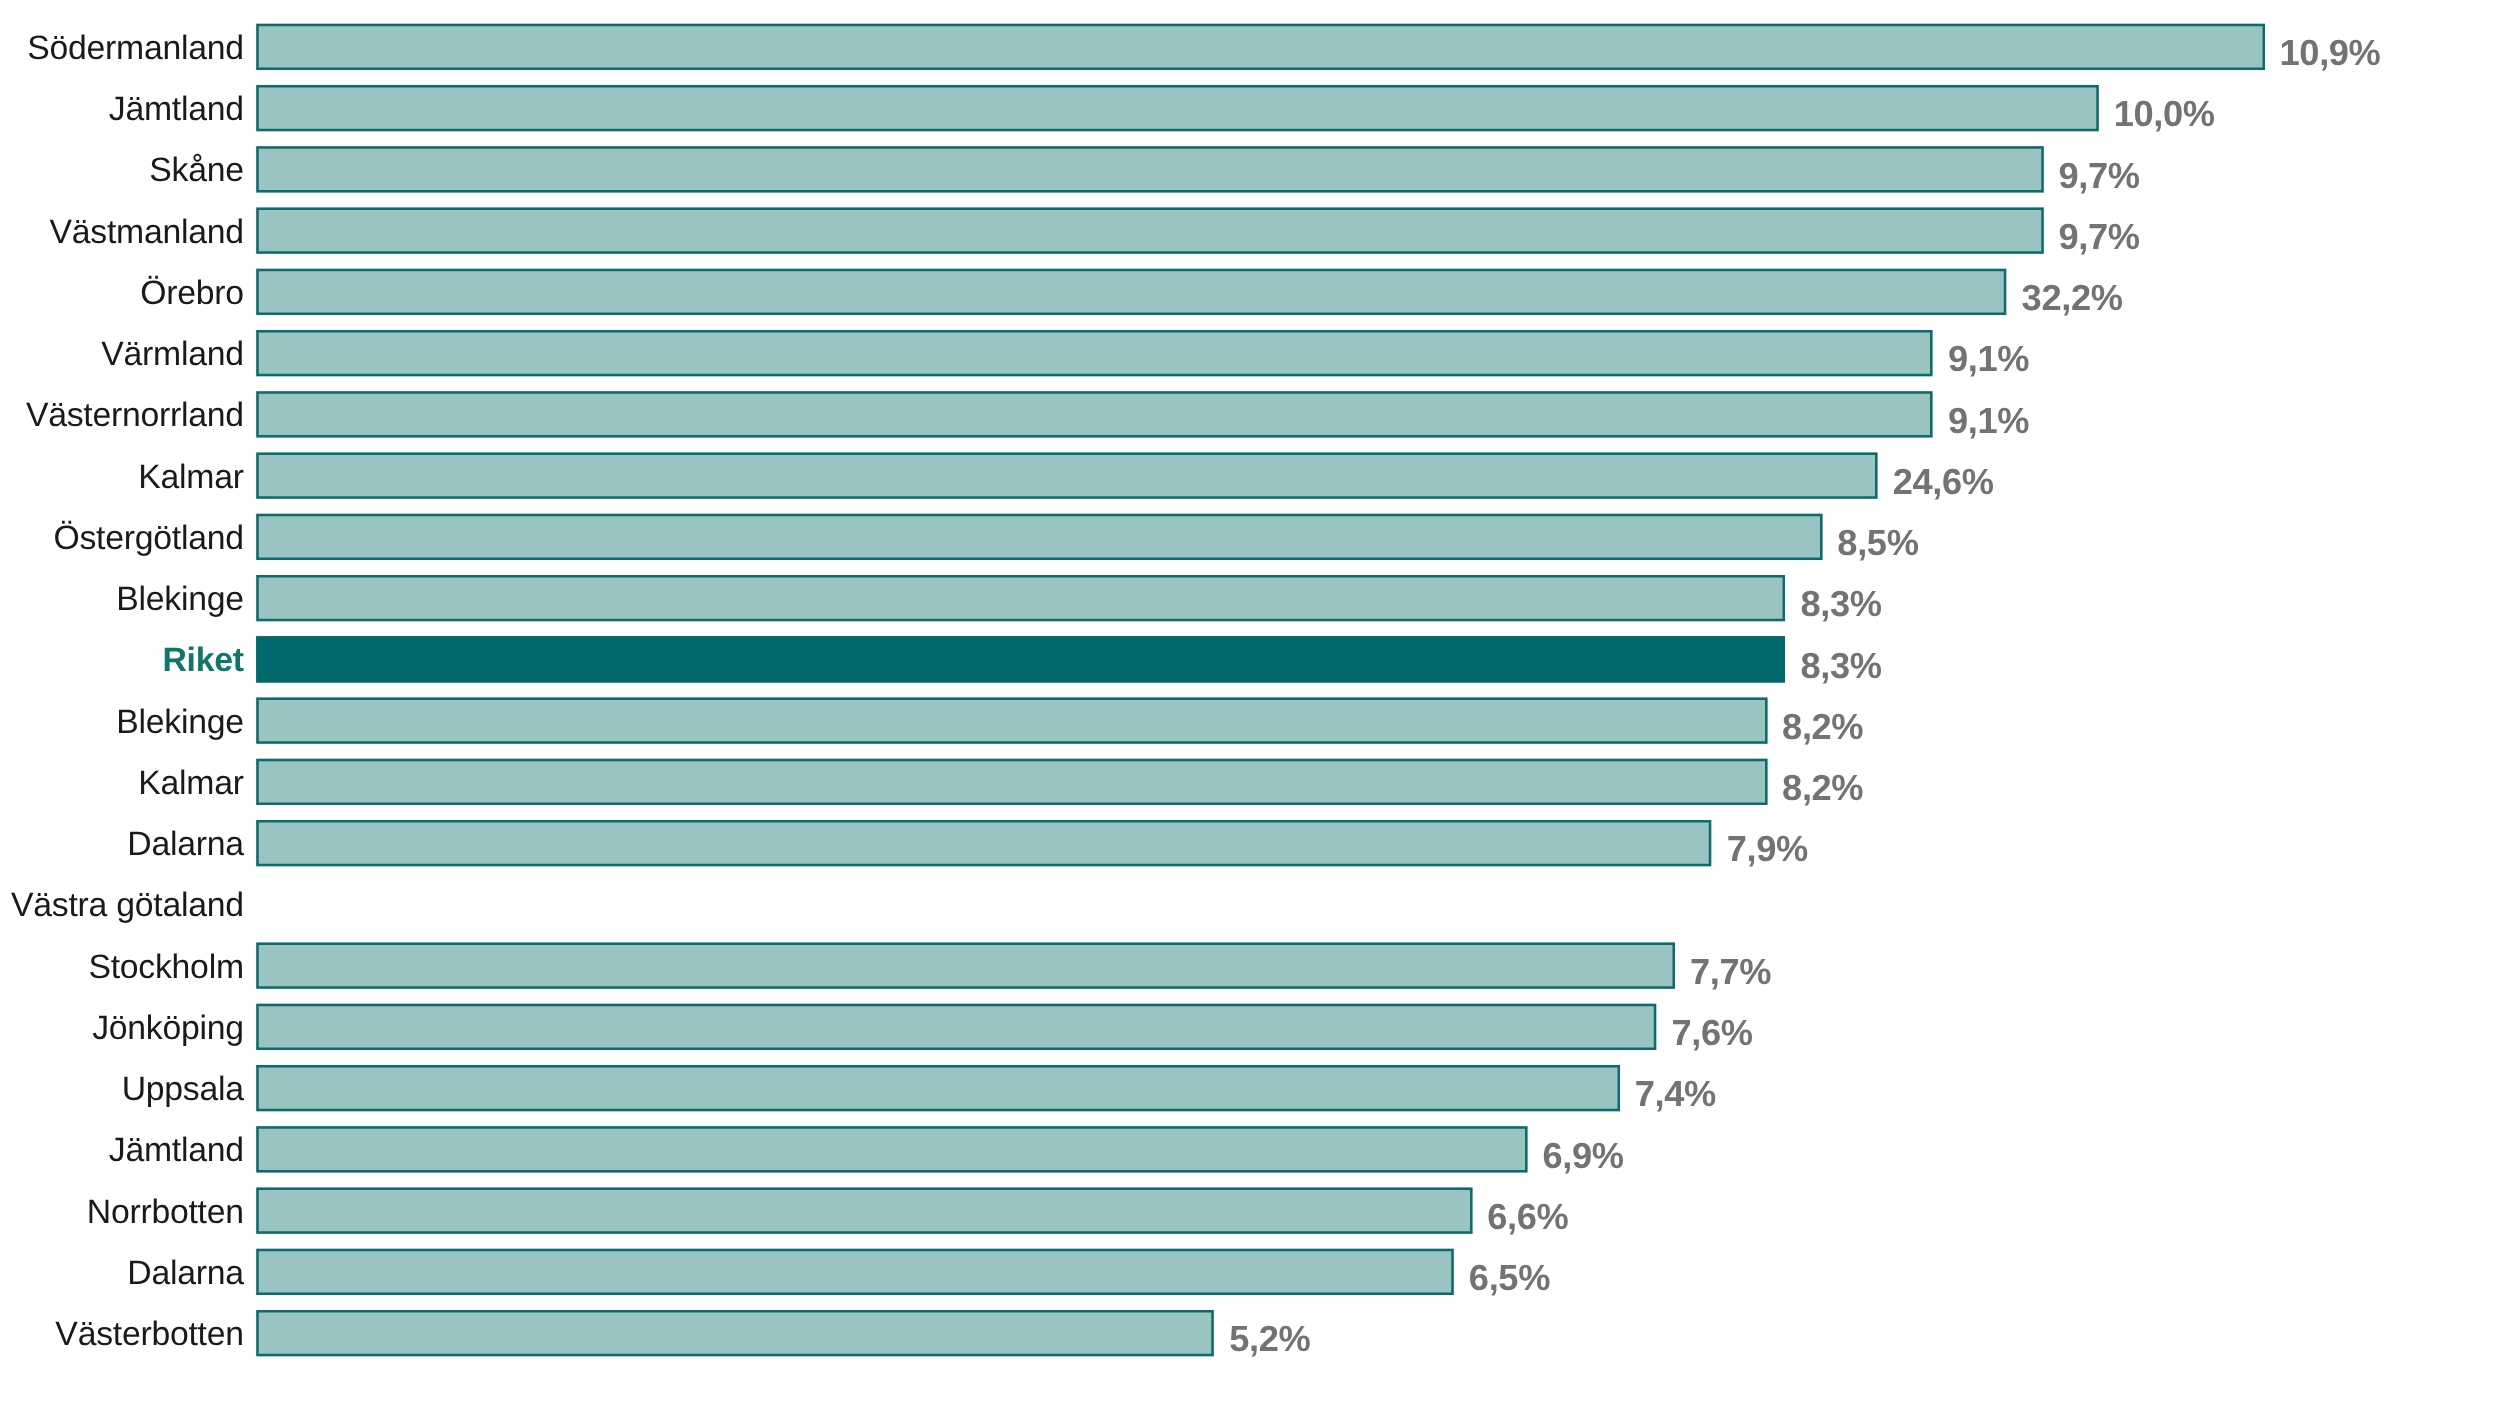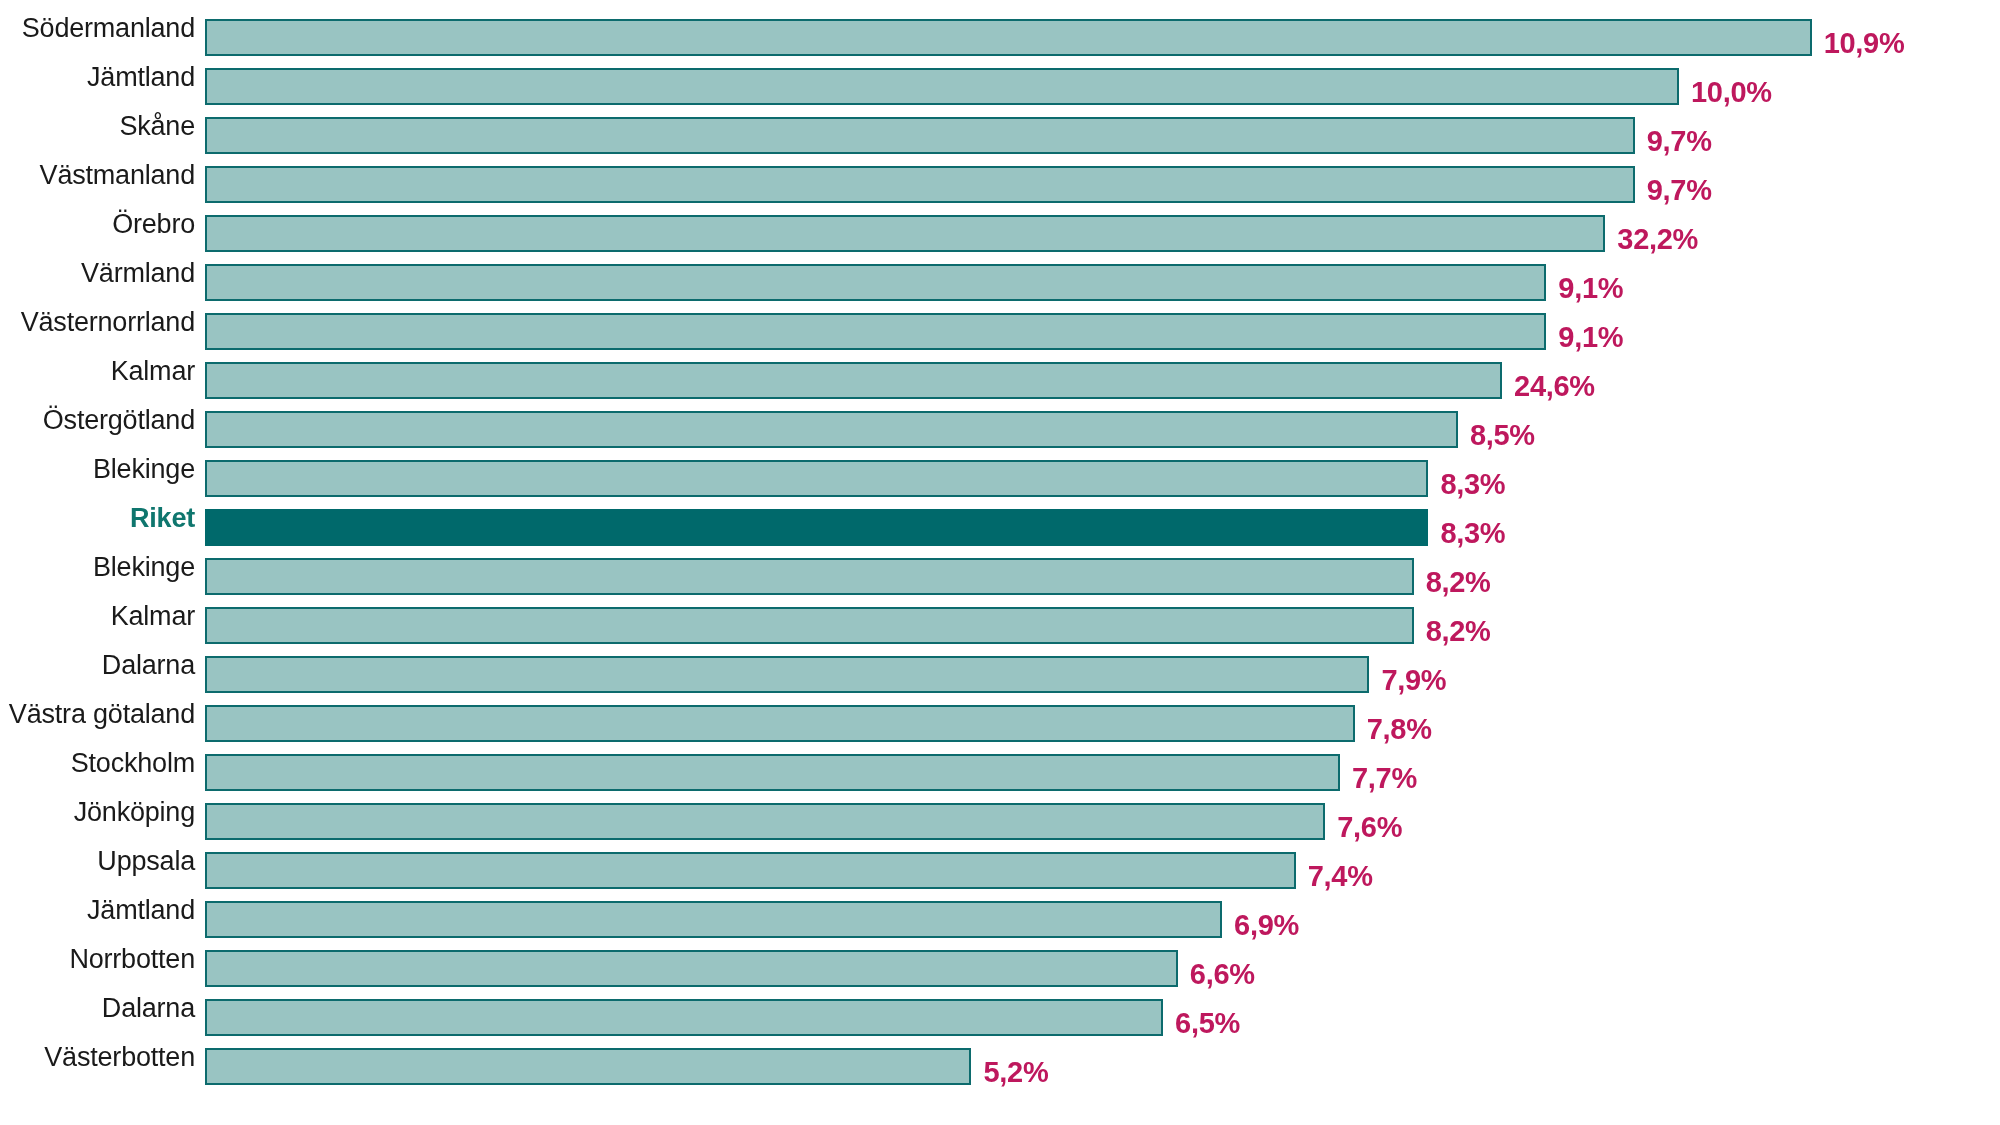--- a/index.html
+++ b/index.html
@@ -17,21 +17,21 @@
   #chart {
     position: relative;
     width: 2000px;
     height: 1125px;
     box-sizing: border-box;
     padding-top: 13px;
   }
 
   .row {
     display: flex;
-    align-items: flex-start;
+    align-items: center;
     height: 49px;
     box-sizing: border-box;
   }
 
   .cat-label {
     width: 205px;
     flex: 0 0 205px;
     text-align: right;
     padding-right: 10px;
     box-sizing: border-box;
@@ -64,21 +64,21 @@
   }
   .bar.highlight {
     background: #00696b;
     border-color: #00696b;
   }
 
   .val-label {
     font-size: 29px;
     line-height: 30px;
     font-weight: bold;
-    color: #be185d;
+    color: #737373;
     margin-left: 12px;
     white-space: nowrap;
     letter-spacing: -0.3px;
     margin-top: 11px;
   }
 </style>
 </head>
 <body>
 
 <div id="chart">
@@ -175,24 +175,20 @@
     </div>
     <div class="row">
       <div class="cat-label">Dalarna</div>
       <div class="bar-area">
         <div class="bar" style="width: 1164.46px;"></div>
         <div class="val-label">7,9%</div>
       </div>
     </div>
     <div class="row">
       <div class="cat-label">Västra götaland</div>
-      <div class="bar-area">
-        <div class="bar" style="width: 1149.72px;"></div>
-        <div class="val-label">7,8%</div>
-      </div>
     </div>
     <div class="row">
       <div class="cat-label">Stockholm</div>
       <div class="bar-area">
         <div class="bar" style="width: 1134.98px;"></div>
         <div class="val-label">7,7%</div>
       </div>
     </div>
     <div class="row">
       <div class="cat-label">Jönköping</div>

